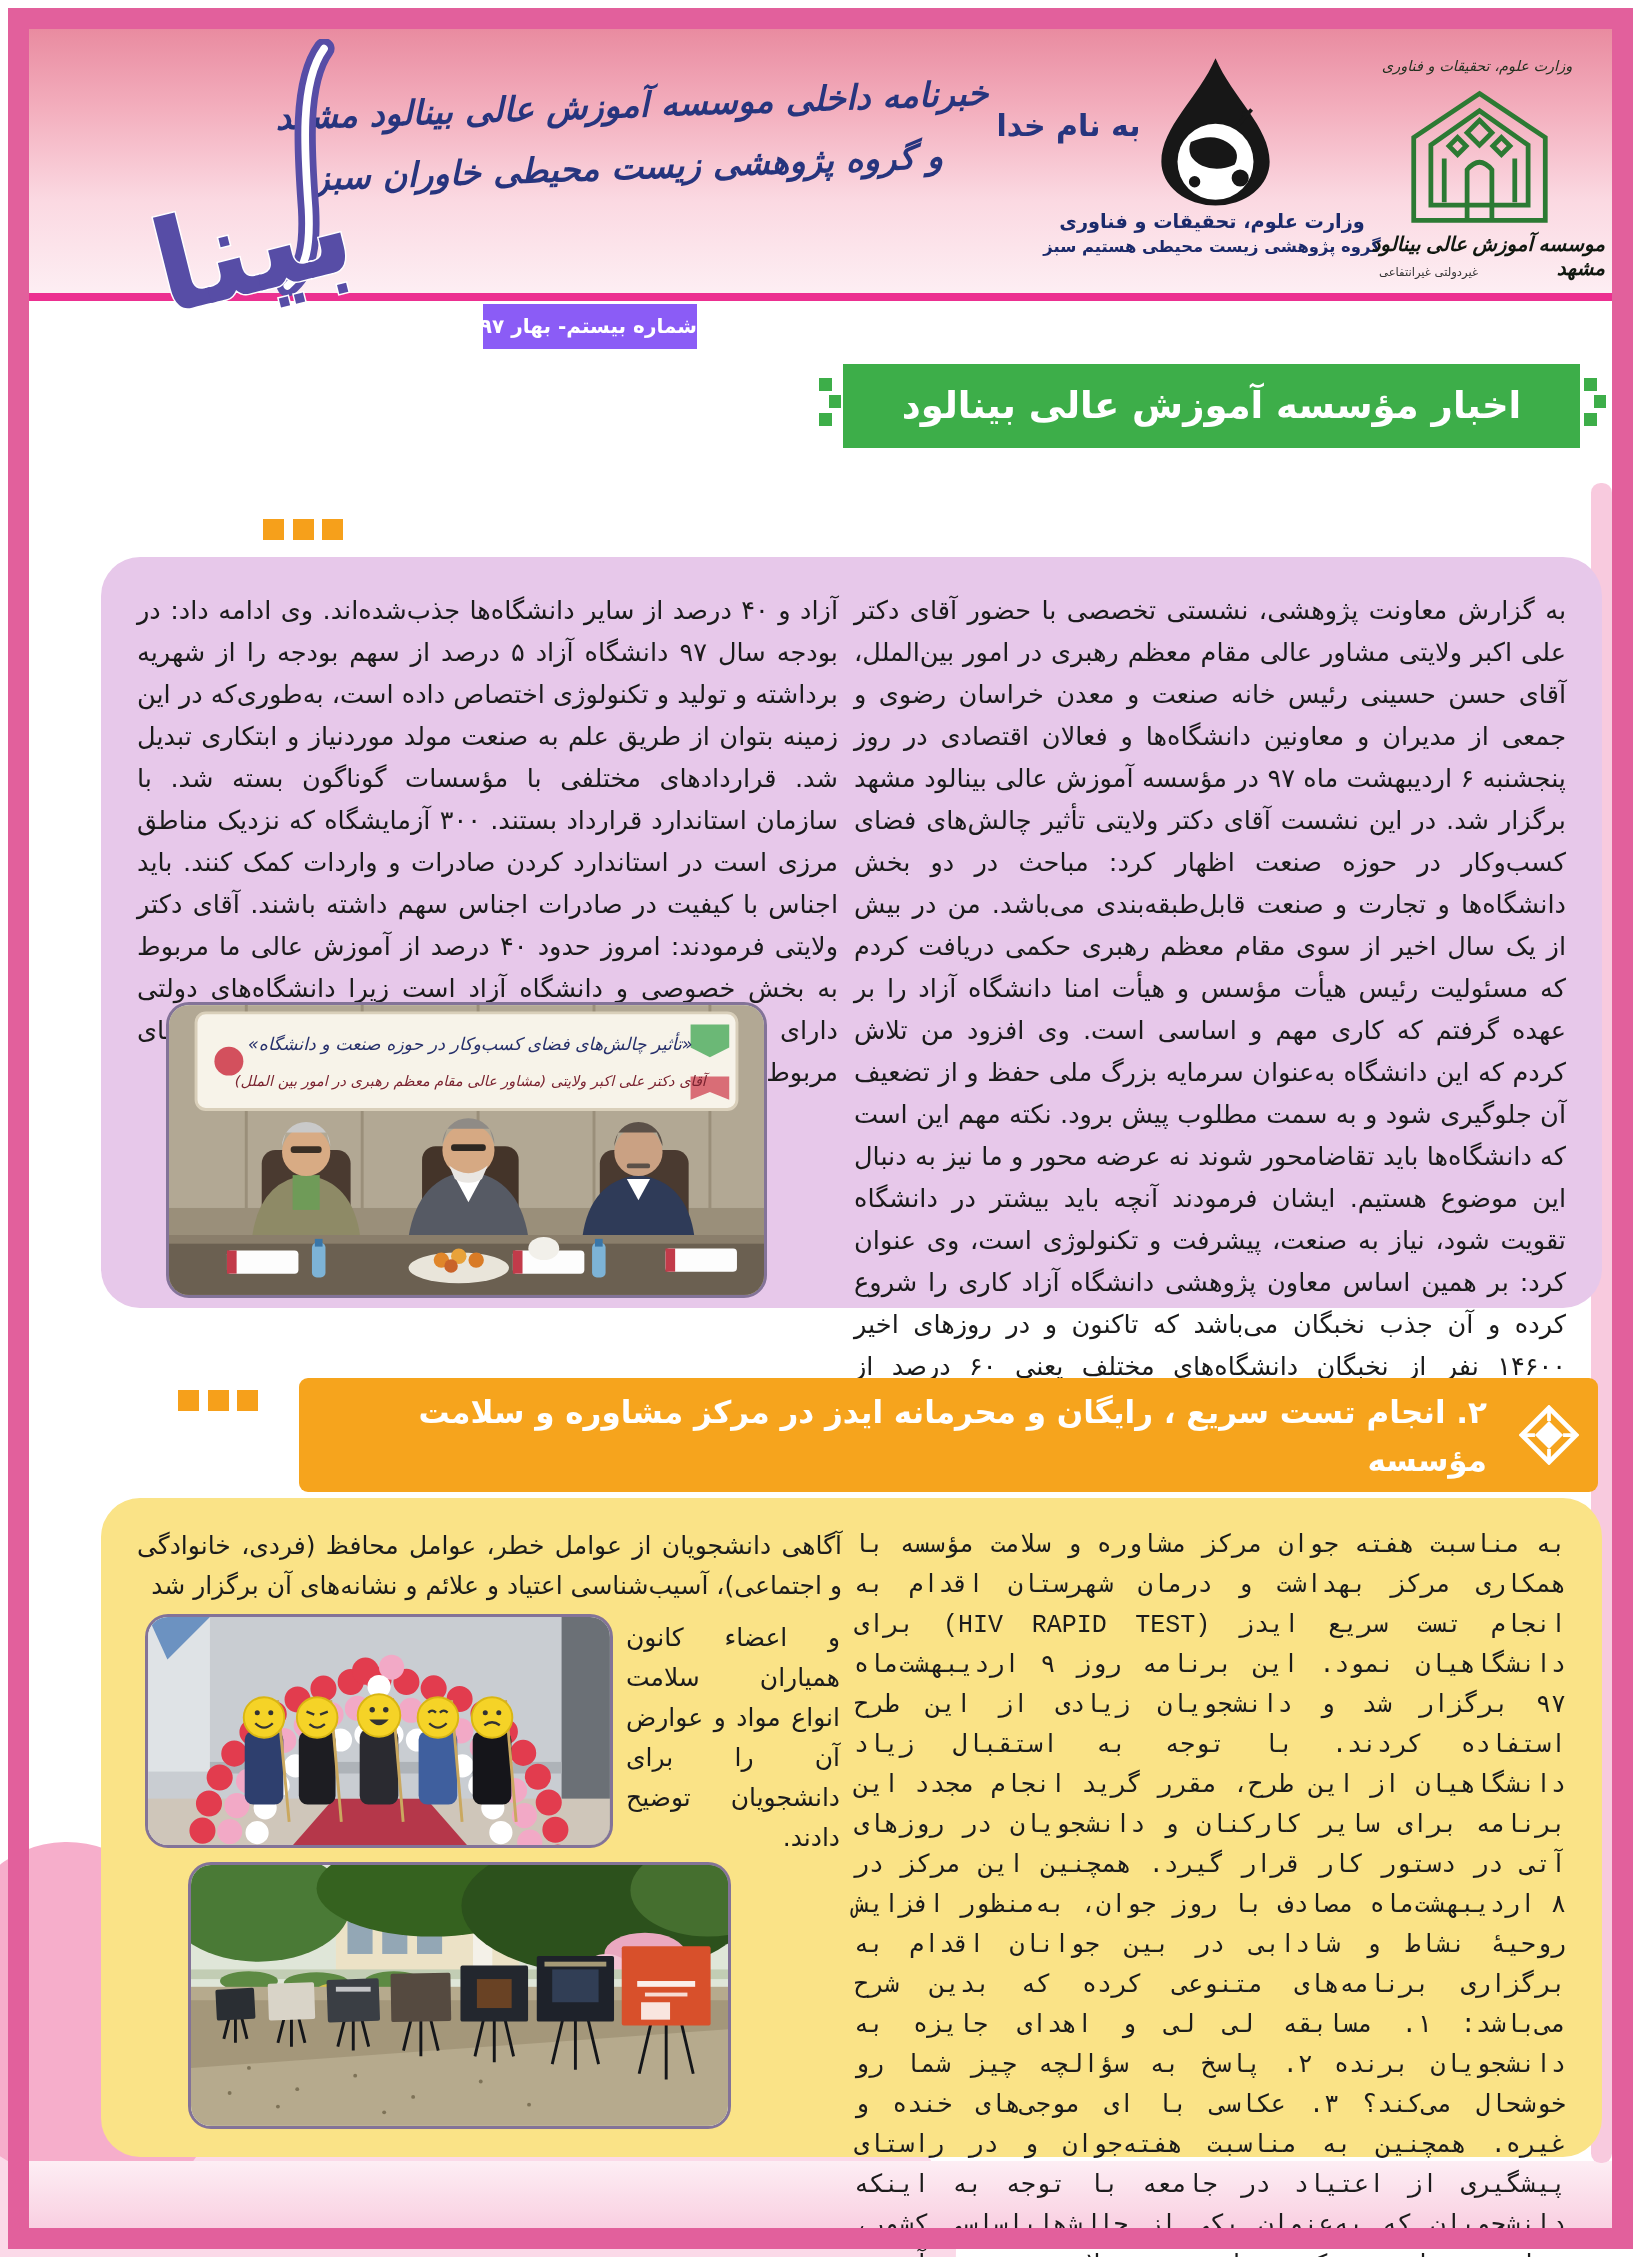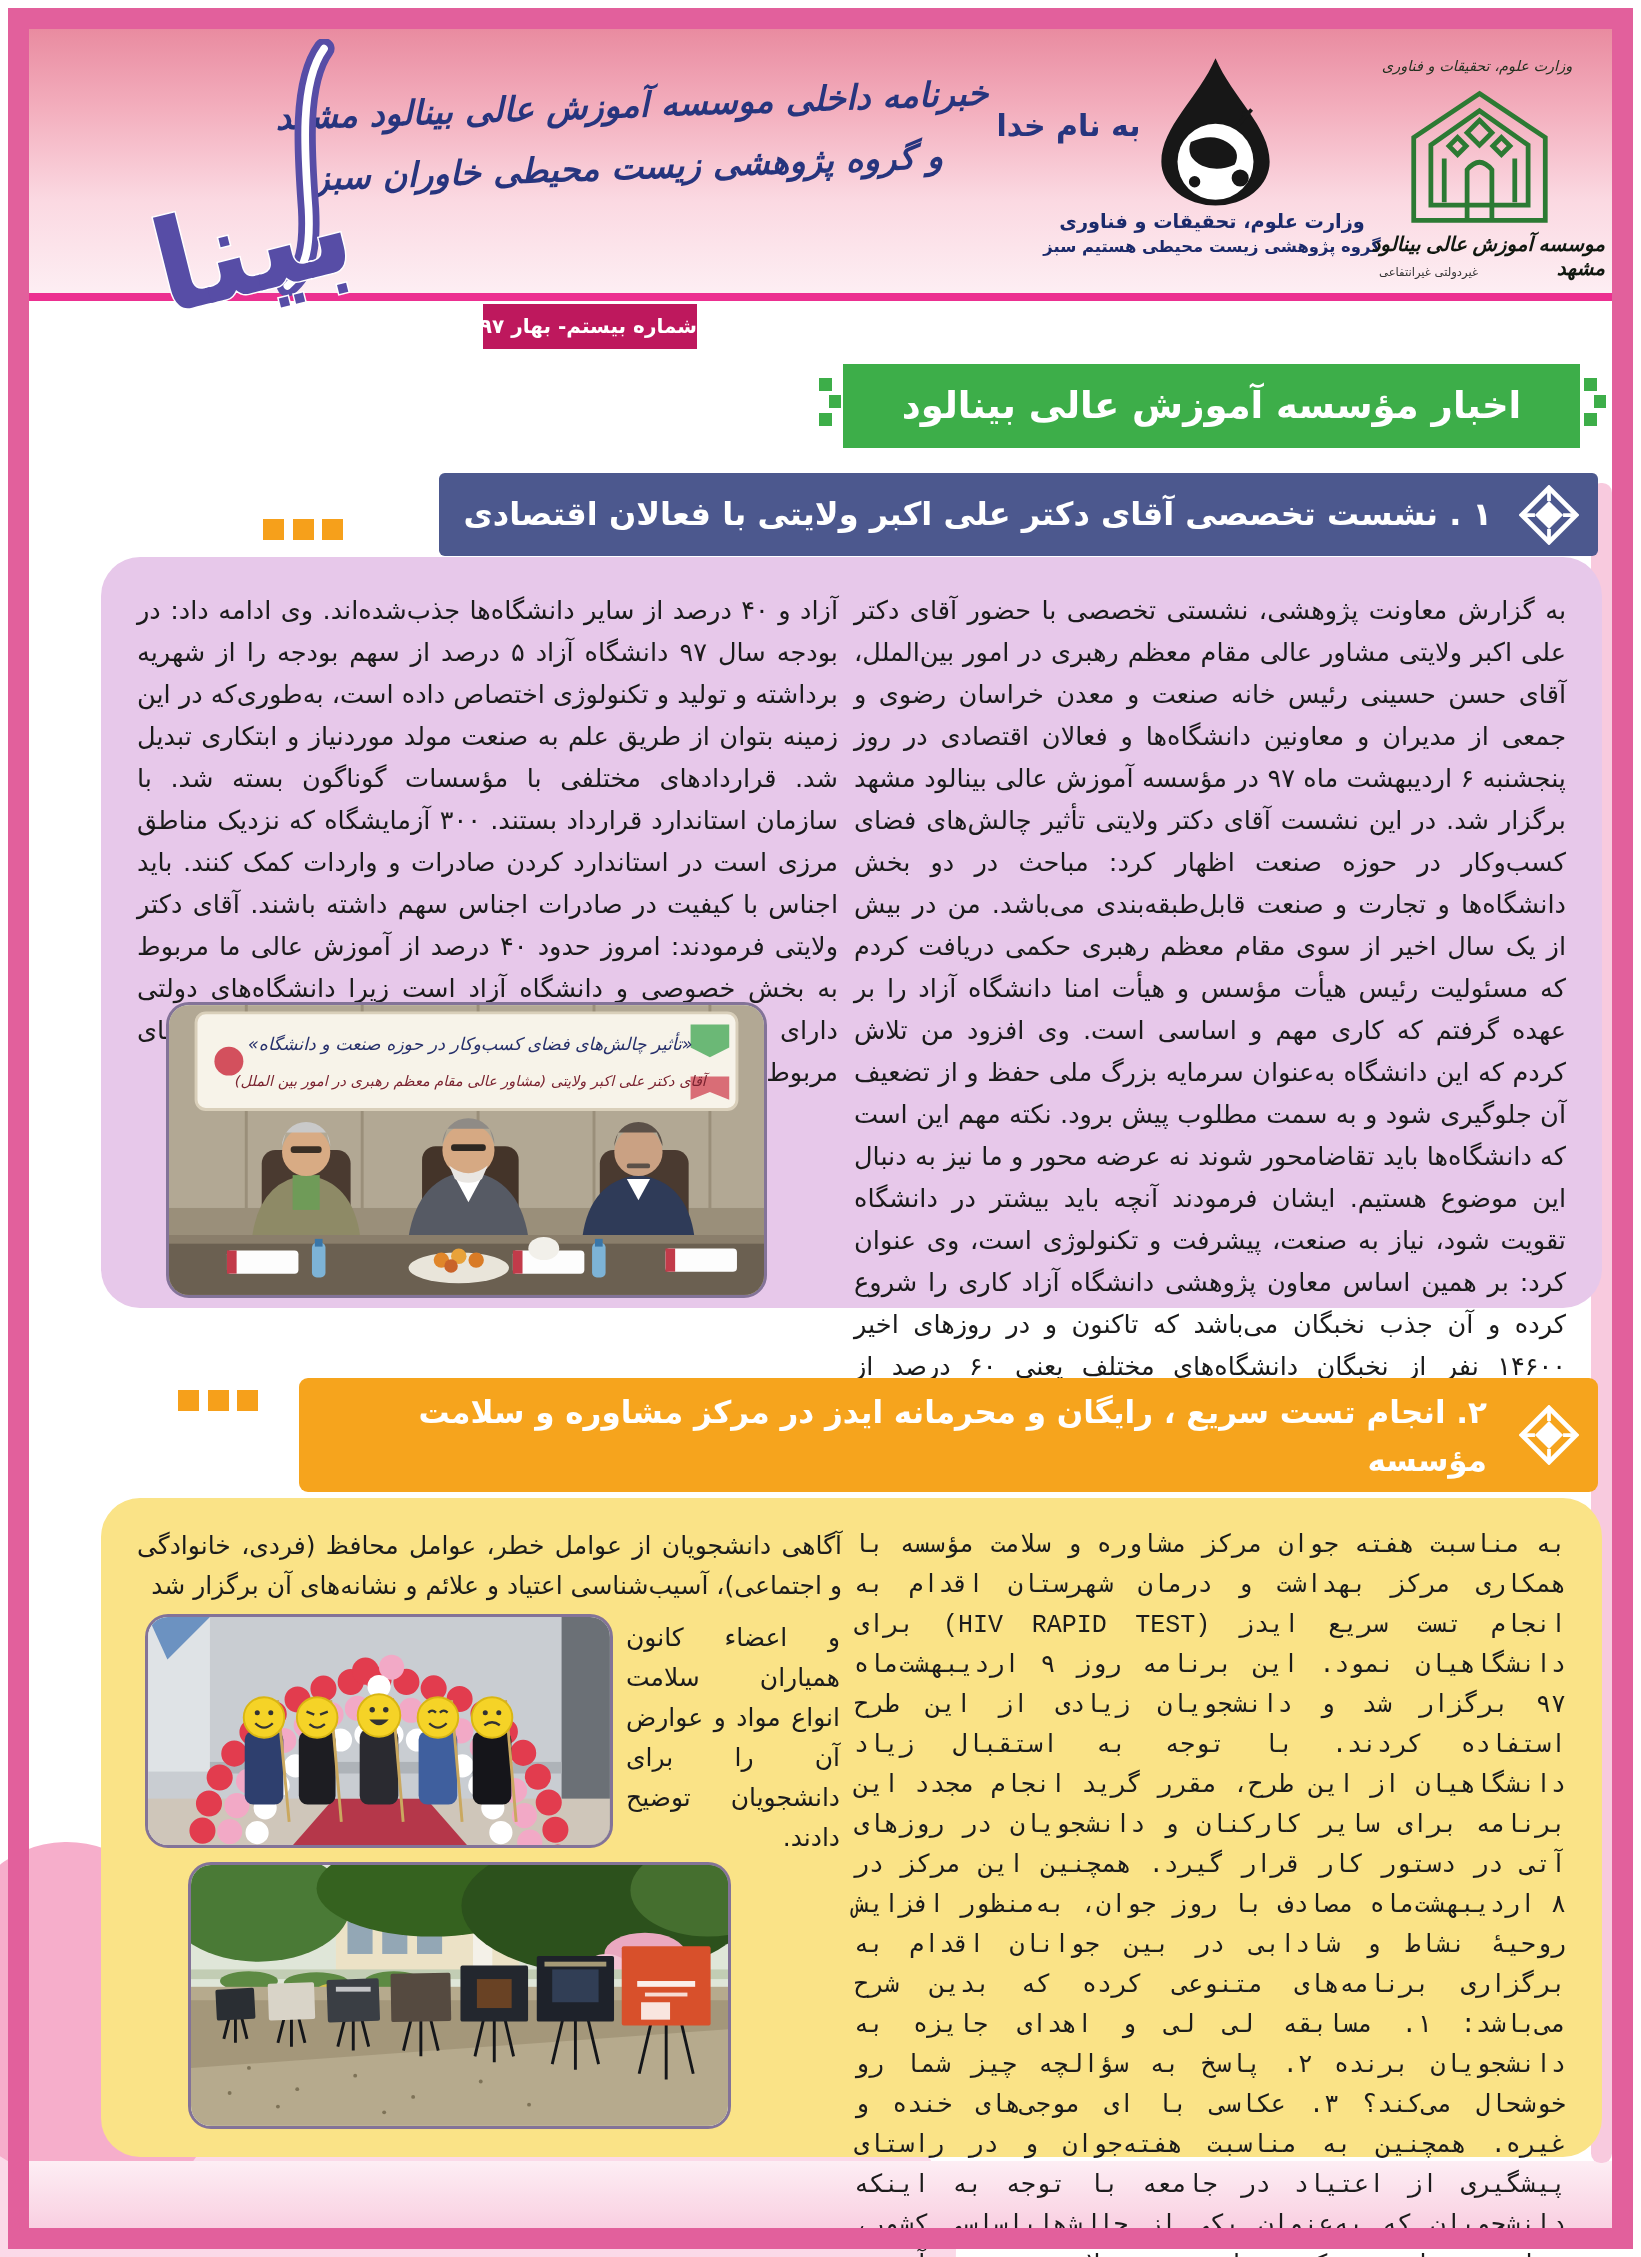--- a/index.html
+++ b/index.html
@@ -30,21 +30,21 @@
   .ministry-cap{position:absolute;left:1038px;top:210px;width:348px;text-align:center;z-index:3;color:#1b2a6b;}
   .ministry-cap .l1{font-size:19.3px;font-weight:bold;}
   .ministry-cap .l2{font-size:16.4px;font-weight:bold;margin-top:3.9px;}
   .emblem-top{position:absolute;left:1371px;top:58px;width:212px;font-size:14.5px;color:#22301f;
               font-family:"DejaVu Serif",serif;font-style:italic;text-align:center;z-index:3;}
   .emblem{position:absolute;left:1408px;top:87px;width:143px;height:140px;z-index:3;}
   .emblem-cap1{position:absolute;left:1344px;top:232px;width:261px;font-size:20px;color:#101810;
                font-family:Liberation Sans, sans-serif;font-style:italic;font-weight:bold;text-align:right;z-index:3;}
   .emblem-cap2{position:absolute;left:1379px;top:265px;width:193px;font-size:11.6px;color:#333;
                text-align:left;z-index:3;}
-  .issue-badge{position:absolute;left:483px;top:304px;width:214px;height:45px;background:#be185d;
+  .issue-badge{position:absolute;left:483px;top:304px;width:214px;height:45px;background:#8b5cf6;
                color:#fff;font-size:20px;font-weight:bold;text-align:center;line-height:45px;z-index:3;white-space:nowrap;}
 
   
   .title-banner{position:absolute;left:843px;top:364px;width:737px;height:84px;background:#3dae49;
                 color:#fff;font-size:37px;font-weight:bold;text-align:center;line-height:84px;z-index:3;}
   .deco{position:absolute;z-index:3;}
   .deco .sq{position:absolute;width:12.6px;height:12.6px;background:#3dae49;}
 
   
   .sec-bar{position:absolute;color:#fff;font-weight:bold;z-index:3;border-radius:5.8px;}
@@ -142,28 +142,20 @@
   <div class="deco" style="left:1584px;top:378px;">
     <div class="sq" style="left:0;top:0;"></div>
       <div class="sq" style="left:9.7px;top:17.4px;"></div>
       <div class="sq" style="left:0;top:35px;"></div>
   </div>
 
   <div class="orange-squares squares1">
     <div class="sq"></div>
       <div class="sq"></div>
       <div class="sq"></div>
-  </div>
-  <div class="sec-bar sec1-bar">
-    <span>۱ . نشست تخصصی آقای دکتر علی اکبر ولایتی با فعالان اقتصادی</span>
-    <svg class="bar-icon" viewBox="0 0 64 64">
-      <path d="M32 3 L61 32 L32 61 L3 32 Z" fill="none" stroke="#fff" stroke-width="5"></path>
-      <path d="M32 17 L47 32 L32 47 L17 32 Z" fill="#fff"></path>
-      <path d="M32 3 V17 M32 47 V61 M3 32 H17 M47 32 H61" stroke="#fff" stroke-width="4"></path>
-    </svg>
   </div>
 
   <div class="lav-box"></div>
   <div class="col s1 s1-right">به گزارش معاونت پژوهشی، نشستی تخصصی با حضور آقای دکتر علی اکبر ولایتی مشاور عالی مقام معظم رهبری در امور بین‌الملل، آقای حسن حسینی رئیس خانه صنعت و معدن خراسان رضوی و جمعی از مدیران و معاونین دانشگاه‌ها و فعالان اقتصادی در روز پنجشنبه ۶ اردیبهشت ماه ۹۷ در مؤسسه آموزش عالی بینالود مشهد برگزار شد. در این نشست آقای دکتر ولایتی تأثیر چالش‌های فضای کسب‌وکار در حوزه صنعت اظهار کرد: مباحث در دو بخش دانشگاه‌ها و تجارت و صنعت قابل‌طبقه‌بندی می‌باشد. من در بیش از یک سال اخیر از سوی مقام معظم رهبری حکمی دریافت کردم که مسئولیت رئیس هیأت مؤسس و هیأت امنا دانشگاه آزاد را بر عهده گرفتم که کاری مهم و اساسی است. وی افزود من تلاش کردم که این دانشگاه به‌عنوان سرمایه بزرگ ملی حفظ و از تضعیف آن جلوگیری شود و به سمت مطلوب پیش برود. نکته مهم این است که دانشگاه‌ها باید تقاضامحور شوند نه عرضه محور و ما نیز به دنبال این موضوع هستیم. ایشان فرمودند آنچه باید بیشتر در دانشگاه تقویت شود، نیاز به صنعت، پیشرفت و تکنولوژی است، وی عنوان کرد: بر همین اساس معاون پژوهشی دانشگاه آزاد کاری را شروع کرده و آن جذب نخبگان می‌باشد که تاکنون و در روزهای اخیر ۱۴۶۰۰ نفر از نخبگان دانشگاه‌های مختلف یعنی ۶۰ درصد از دانشگاه</div>
   <div class="col s1 s1-left">آزاد و ۴۰ درصد از سایر دانشگاه‌ها جذب‌شده‌اند. وی ادامه داد: در بودجه سال ۹۷ دانشگاه آزاد ۵ درصد از سهم بودجه را از شهریه برداشته و تولید و تکنولوژی اختصاص داده است، به‌طوری‌که در این زمینه بتوان از طریق علم به صنعت مولد موردنیاز و ابتکاری تبدیل شد. قراردادهای مختلفی با مؤسسات گوناگون بسته شد. با سازمان استاندارد قرارداد بستند. ۳۰۰ آزمایشگاه که نزدیک مناطق مرزی است در استاندارد کردن صادرات و واردات کمک کنند. باید اجناس با کیفیت در صادرات اجناس سهم داشته باشند. آقای دکتر ولایتی فرمودند: امروز حدود ۴۰ درصد از آموزش عالی ما مربوط به بخش خصوصی و دانشگاه آزاد است زیرا دانشگاه‌های دولتی دارای تنگنای بودجه هستند و نمی‌توانند برای همیشه هزینه‌های مربوط به آموزش‌ها را متقبل شوند.</div>
 
   <div class="photo photo1">
     <svg viewBox="0 0 616 300" width="595" height="290">
       <rect width="616" height="300" fill="#b2a894"></rect>
       <g stroke="#9a8f7a" stroke-width="3">

